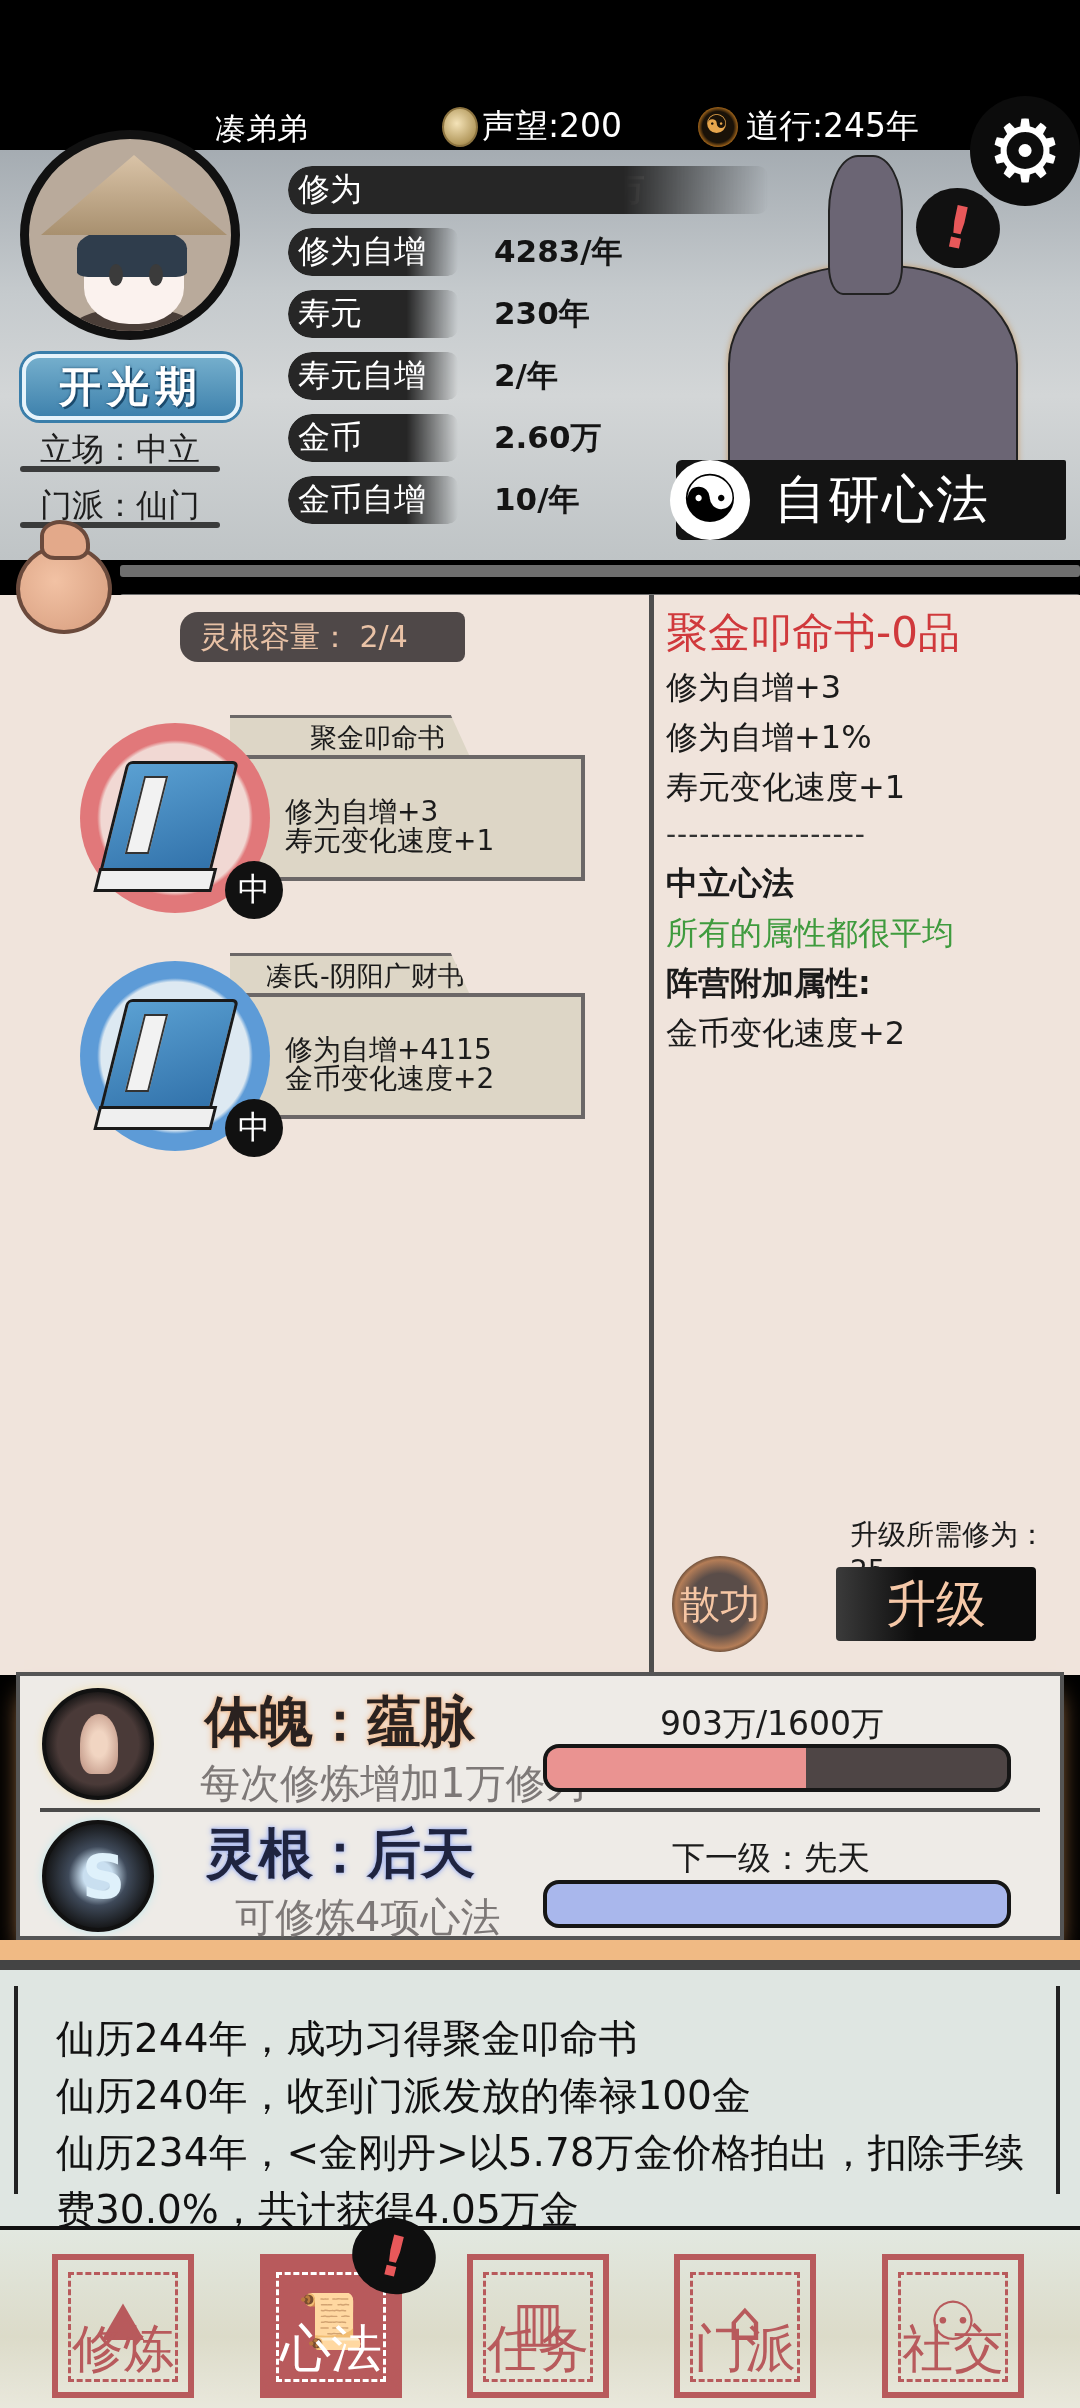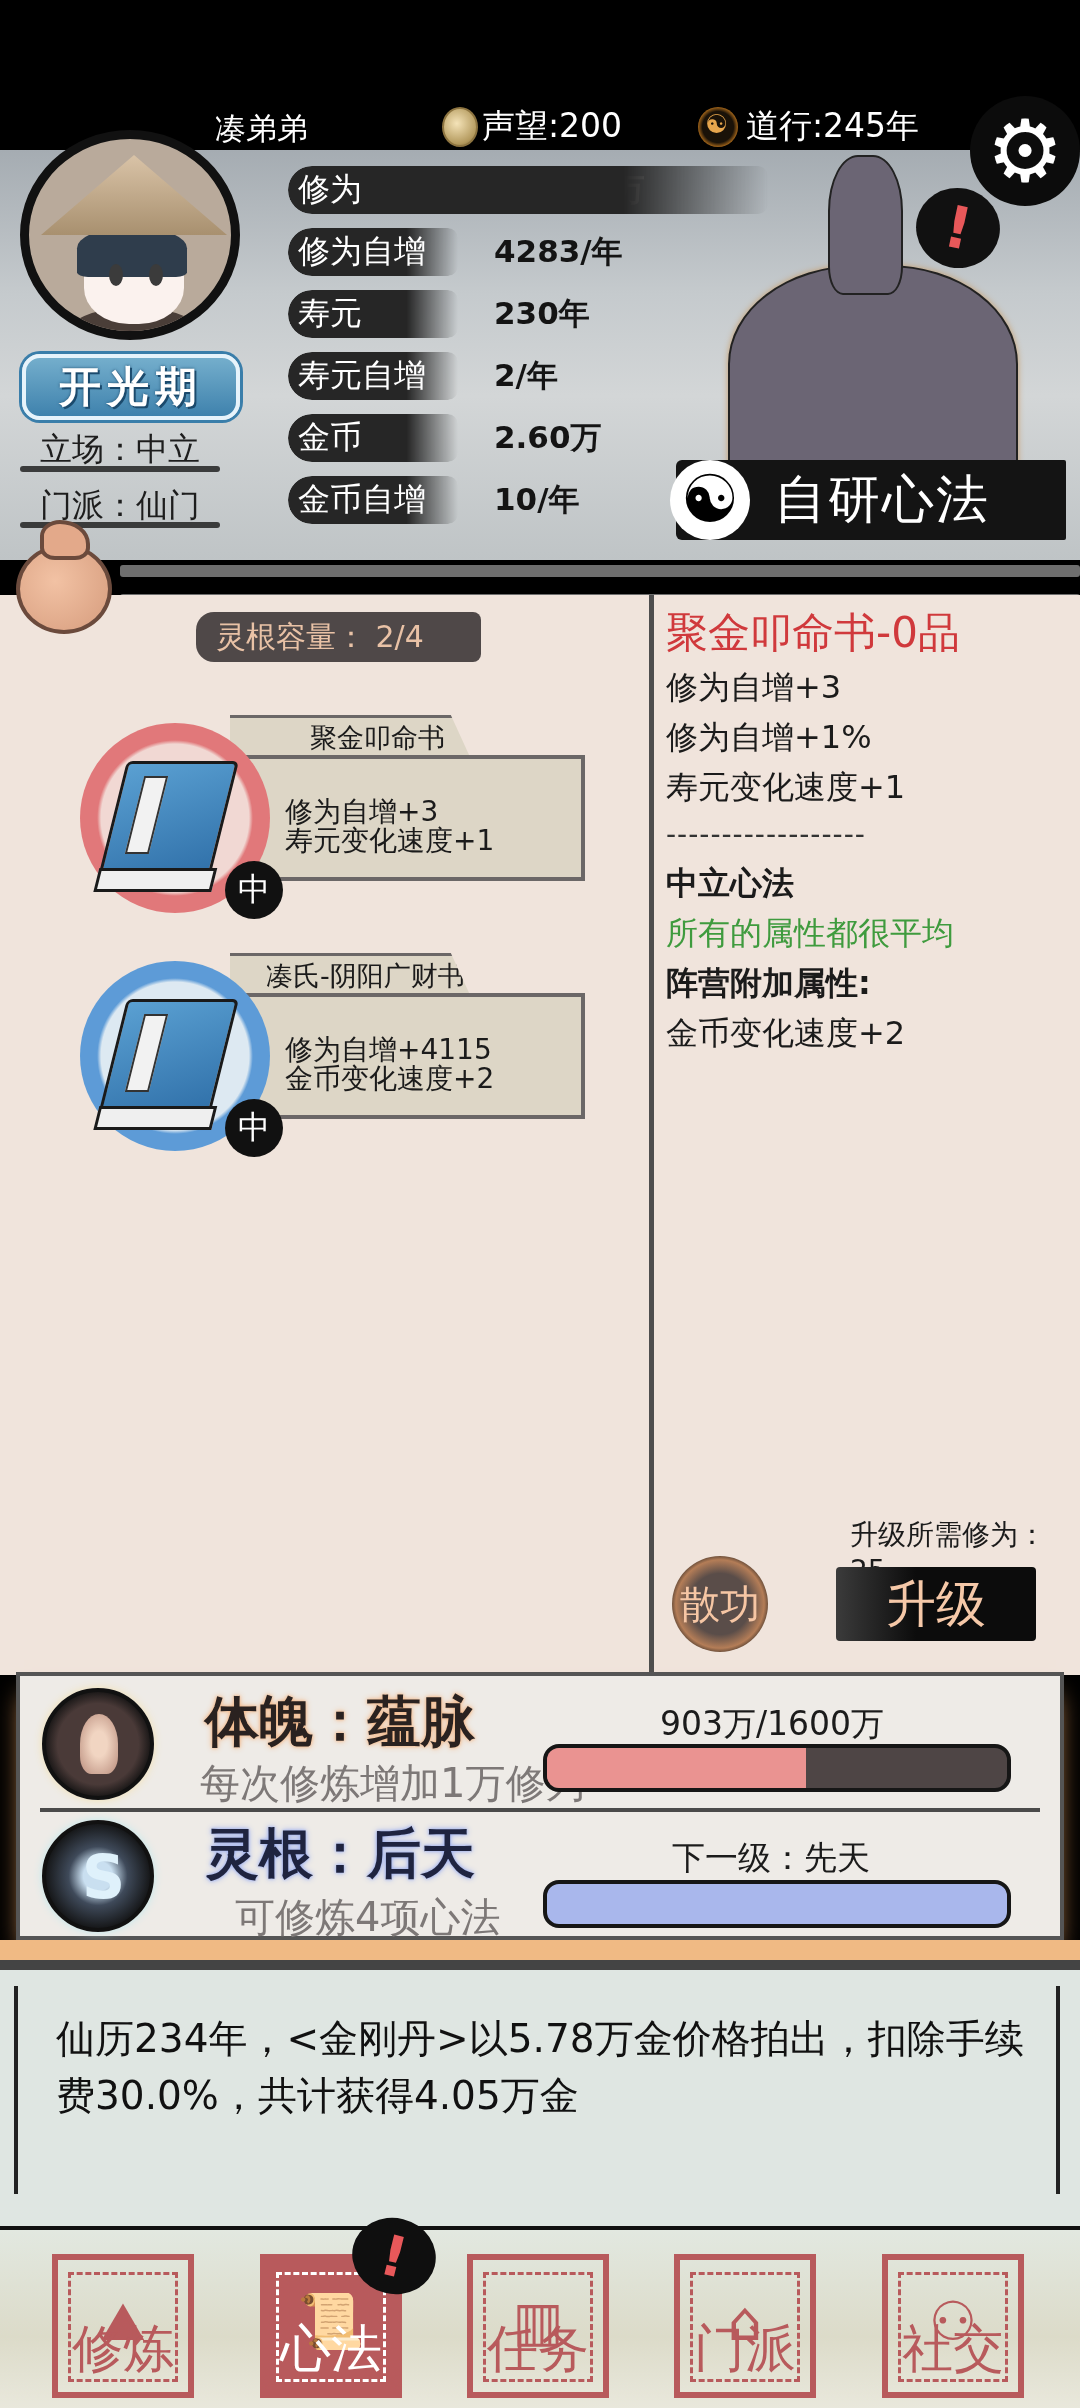--- a/index.html
+++ b/index.html
@@ -58,21 +58,21 @@
 
   .bag-icon { position: absolute; left: 10px; top: 520px; width: 110px; height: 115px; }
   .bag-icon .bag { position: absolute; left: 6px; top: 24px; width: 96px; height: 90px; border-radius: 50%; background: radial-gradient(circle at 40% 40%, #f2c2a4, #d69c7d); border: 4px solid #6b4a3c; }
   .bag-icon .knot { position: absolute; left: 30px; top: 0; width: 50px; height: 40px; background: #e3a98a; border: 4px solid #6b4a3c; border-radius: 40% 60% 30% 30%; }
 
   .header-rule { position: absolute; left: 120px; width: 960px; height: 12px; background: #6e6e6e; border-radius: 3px; }
 
   
   .content { position: absolute; left: 0; top: 595px; width: 1080px; height: 1080px; background: #f0e4dc; }
   .vdivider { position: absolute; left: 649px; top: 595px; width: 5px; height: 1078px; background: #4e4e4e; }
-  .capacity { position: absolute; left: 180px; top: 612px; width: 285px; height: 50px; background: #4f4848; border-radius: 18px 8px 8px 18px; color: #e9c2a6; font-size: 30px; display: flex; align-items: center; padding-left: 20px; margin-left: 16px; }
+  .capacity { position: absolute; left: 180px; top: 612px; width: 285px; height: 50px; background: #4f4848; border-radius: 18px 8px 8px 18px; color: #e9c2a6; font-size: 30px; display: flex; align-items: center; padding-left: 20px; }
 
   .skill-card { position: absolute; left: 80px; width: 510px; height: 200px; }
   .skill-card .tab { position: absolute; left: 150px; top: 0; width: 240px; height: 42px; background: #ddd6c6; border-top: 3px solid #6b6767; clip-path: polygon(0 0, 92% 0, 100% 100%, 0 100%); font-size: 27px; display: flex; align-items: center; padding-left: 80px; color: #1b1b1b; white-space: nowrap; }
   .skill-card .body { position: absolute; left: 150px; top: 40px; width: 355px; height: 126px; background: #ddd6c6; border-top: 4px solid #6b6767; border-bottom: 4px solid #6b6767; border-right: 4px solid #6b6767; }
   .skill-card .effects { position: absolute; left: 205px; top: 82px; font-size: 28px; line-height: 29px; color: #1b1b1b; }
   .skill-card .ring { position: absolute; left: 0; top: 8px; width: 190px; height: 190px; border-radius: 50%; }
   .skill-card.red .ring { background: radial-gradient(circle, #f1d8d3 0 55%, #e1787a 58% 78%, #f1ddd8 80% 88%, #c85557 90% 100%); }
   .skill-card.blue .ring { background: radial-gradient(circle, #dde9f2 0 55%, #5d9bd7 58% 78%, #e4eef5 80% 88%, #4d88c6 90% 100%); }
   .skill-card .book { position: absolute; left: 32px; top: 46px; width: 112px; height: 120px; background: linear-gradient(160deg, #5aa0d2, #2f6fa8); border: 3px solid #1a1a1a; border-radius: 6px; transform: skewX(-14deg); }
   .skill-card .book::before { content: ""; position: absolute; left: 18px; top: 12px; width: 20px; height: 74px; background: #f2f2f2; border: 2px solid #333; }
@@ -261,20 +261,22 @@
 <div class="cult-title root-t">灵根：后天</div>
 <div class="cult-sub root-s">可修炼4项心法</div>
 <div class="bar-label root-l">下一级：先天</div>
 <div class="bar root-bar"></div>
 
 <div class="log-band"></div>
 <div class="log-panel">
   <div class="frame"></div>
 </div>
 <div class="log-lines">
+  <div>仙历244年，成功习得聚金叩命书</div>
+  <div>仙历240年，收到门派发放的俸禄100金</div>
   <div>仙历234年，&lt;金刚丹&gt;以5.78万金价格拍出，扣除手续费30.0%，共计获得4.05万金</div>
 </div>
 
 <div class="bottom-nav"></div>
 <div class="nav-item" style="left:52px;">
   <div class="inner"></div>
   <span class="glyph">⛰</span>
   <span class="lbl">修炼</span>
 </div>
 <div class="nav-item active" style="left:260px;">

